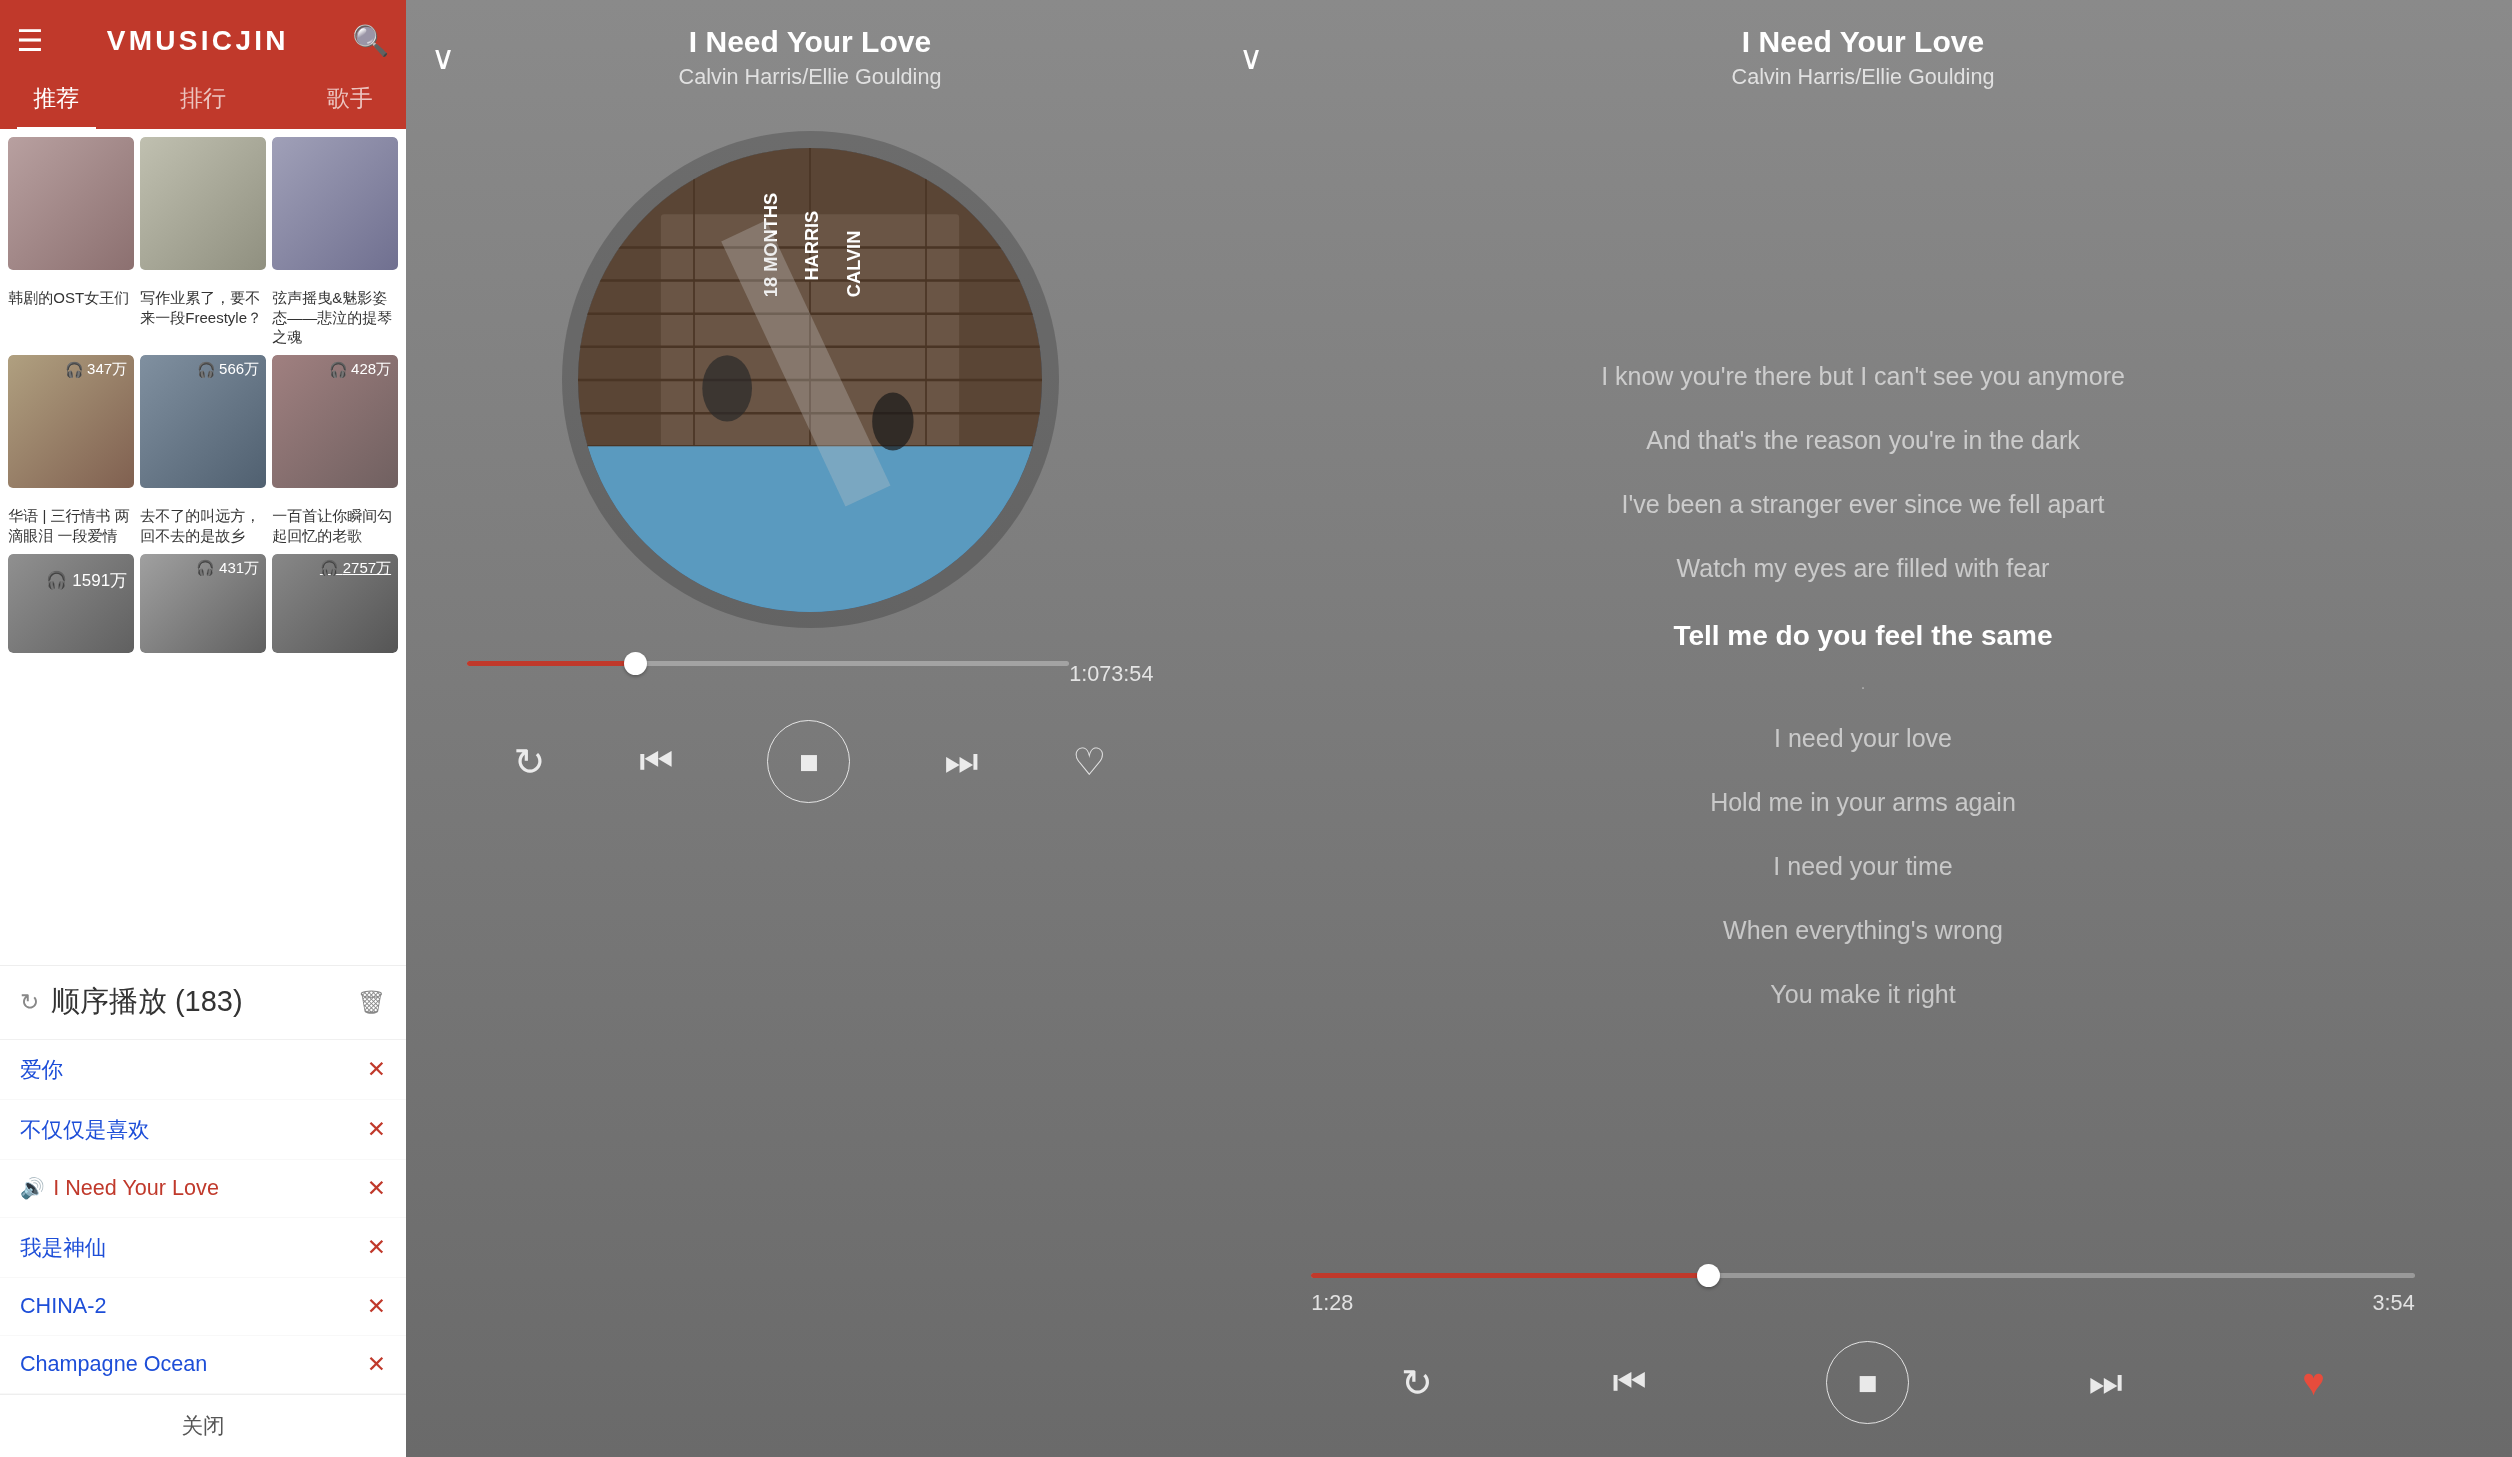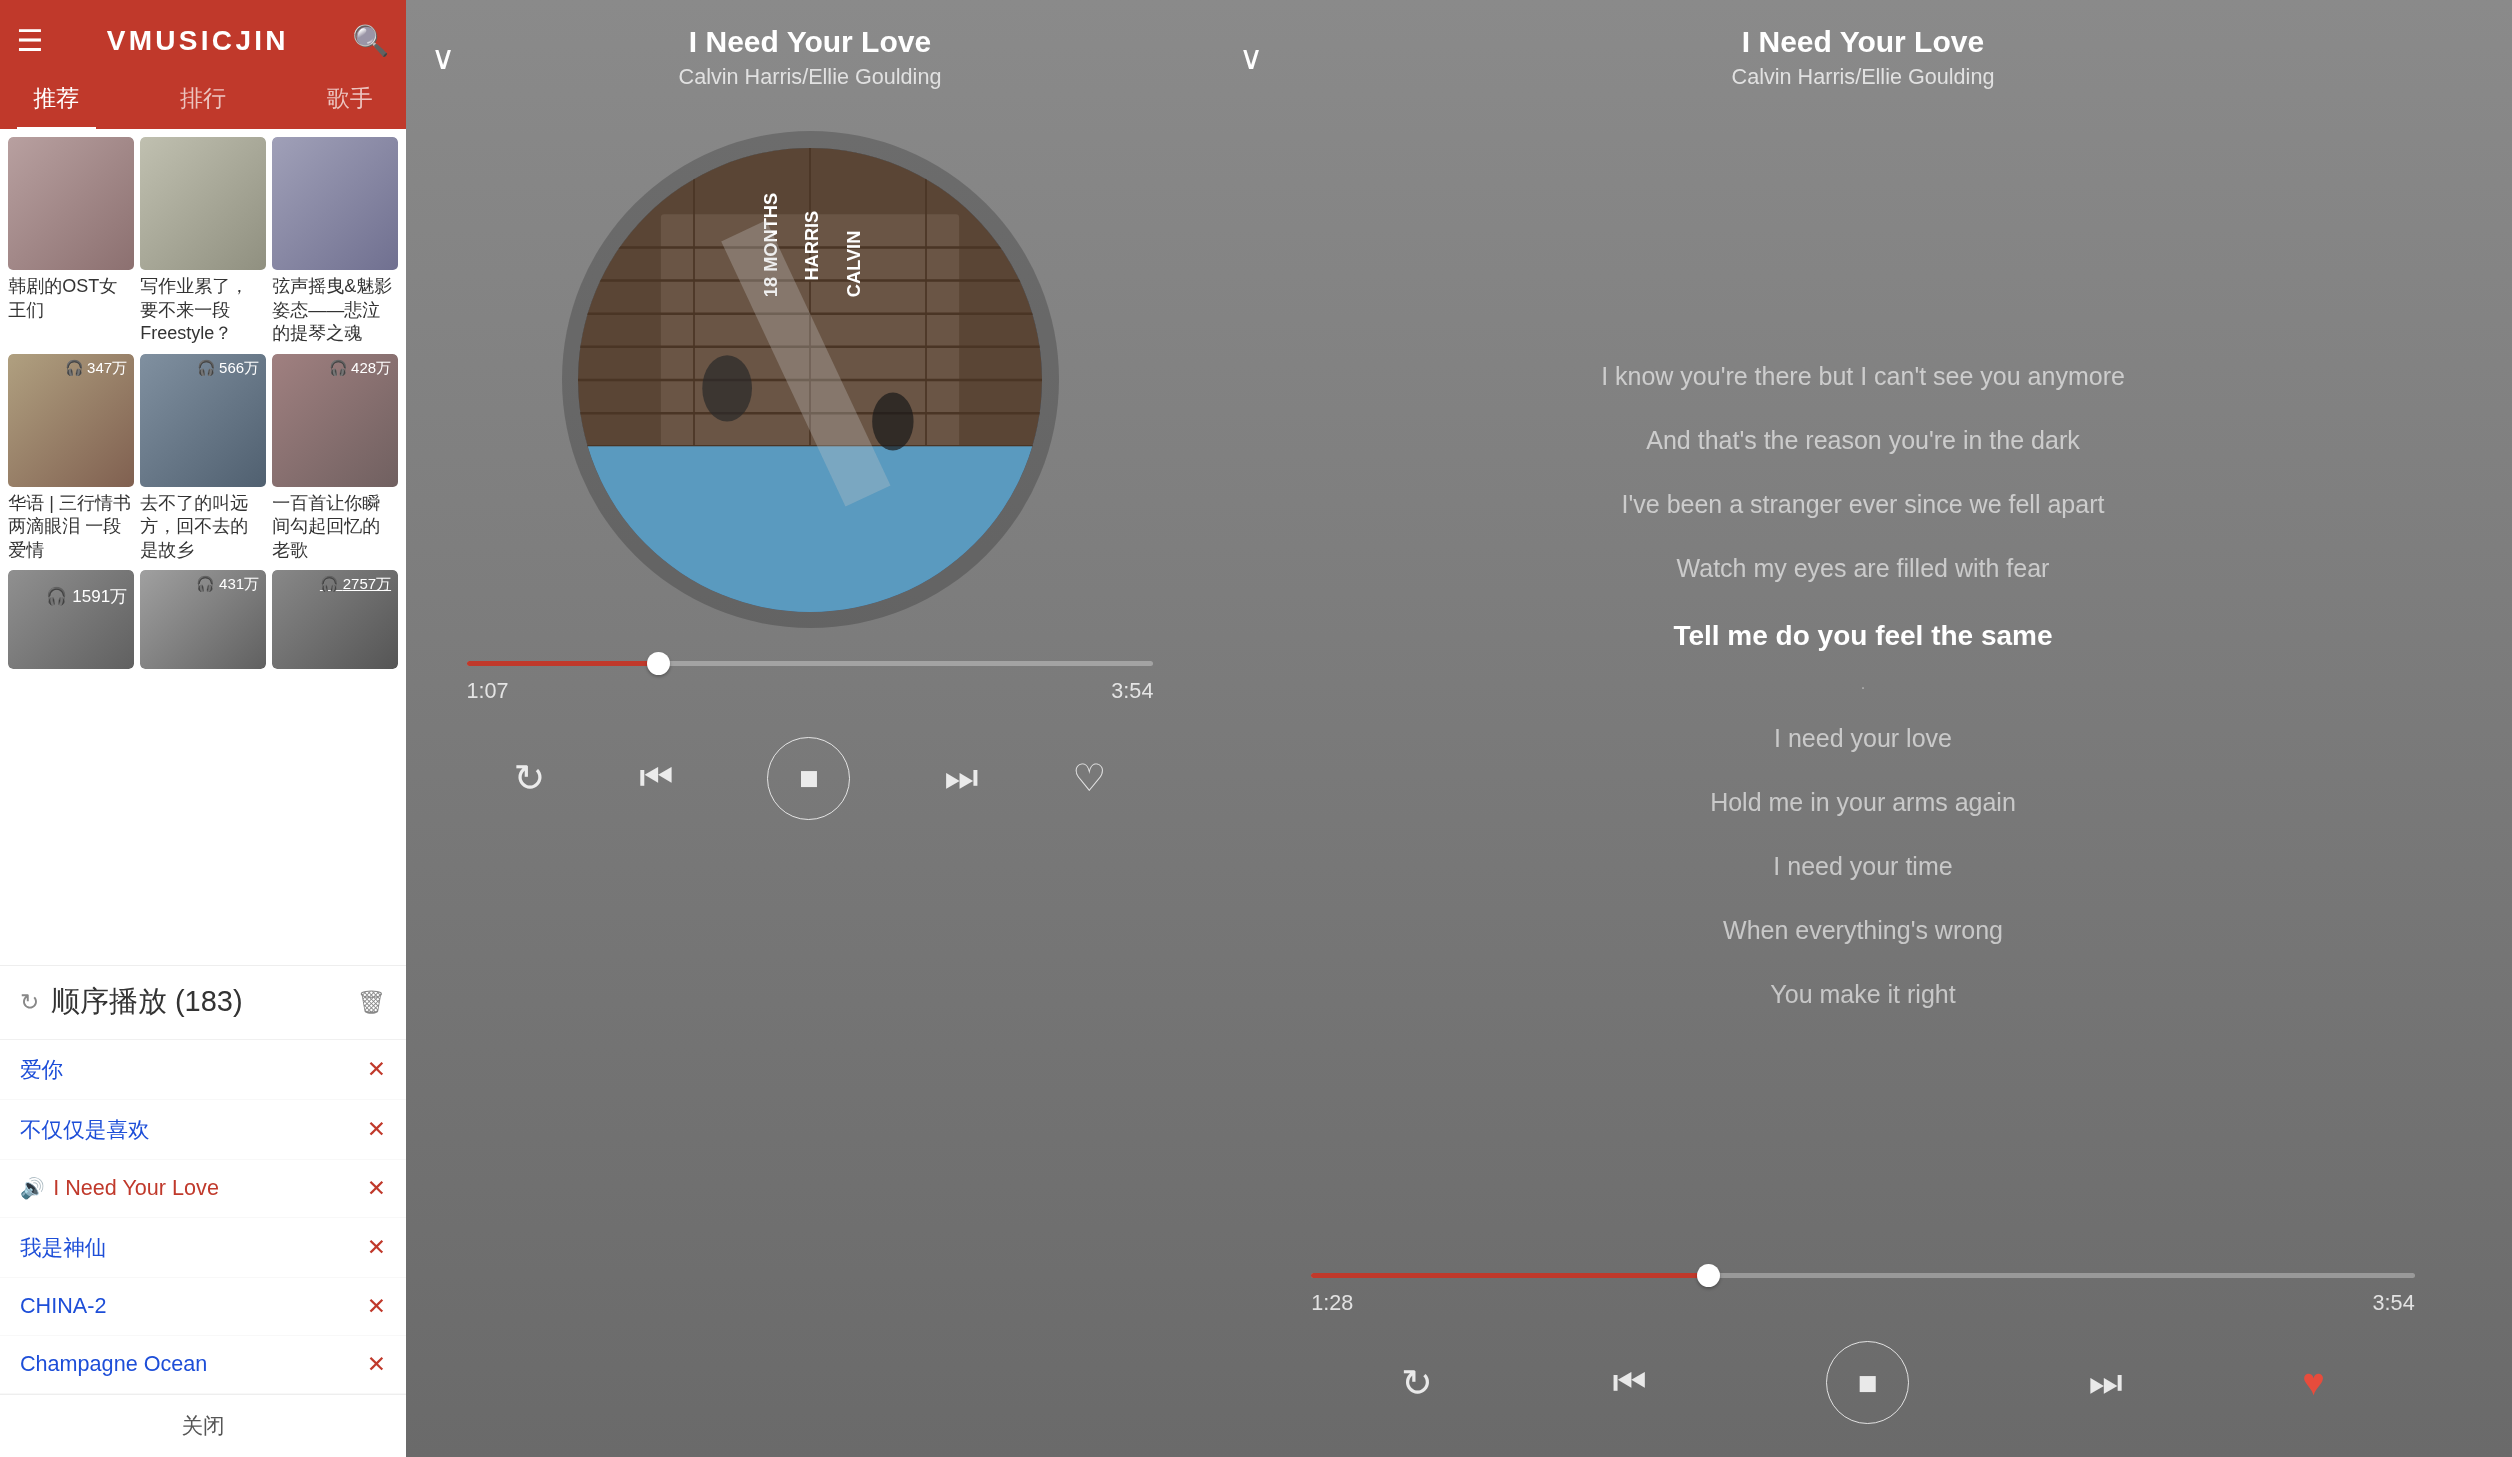--- a/index.html
+++ b/index.html
@@ -91,23 +91,23 @@
     }
 
     .grid-item {
       flex: 1;
       position: relative;
       border-radius: 5px;
       overflow: hidden;
     }
 
     .grid-item-label {
-      font-size: 18px;
+      font-size: 15px;
       color: #333;
-      margin-top: 5px;
+      margin-top: 18px;
       line-height: 1.3;
     }
 
     .play-count {
       position: absolute;
       top: 5px;
       right: 6.6px;
       color: #fff;
       font-size: 16.6px;
       display: flex;
@@ -289,21 +289,21 @@
 
     
     .album-art-svg {
       width: 100%;
       height: 100%;
     }
 
     .progress-section {
       width: 85%;
       display: flex;
-      flex-direction: column;
+      flex-direction: row;
     }
 
     .progress-bar-container {
       width: 100%;
       height: 5px;
       background: rgba(255,255,255,0.3);
       border-radius: 2.5px;
       position: relative;
       margin-bottom: 11.6px;
     }

